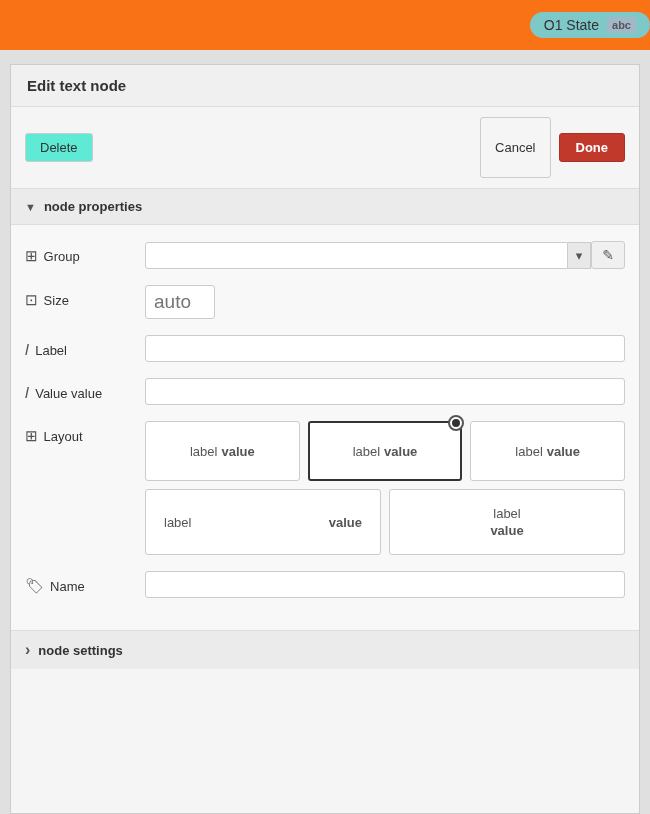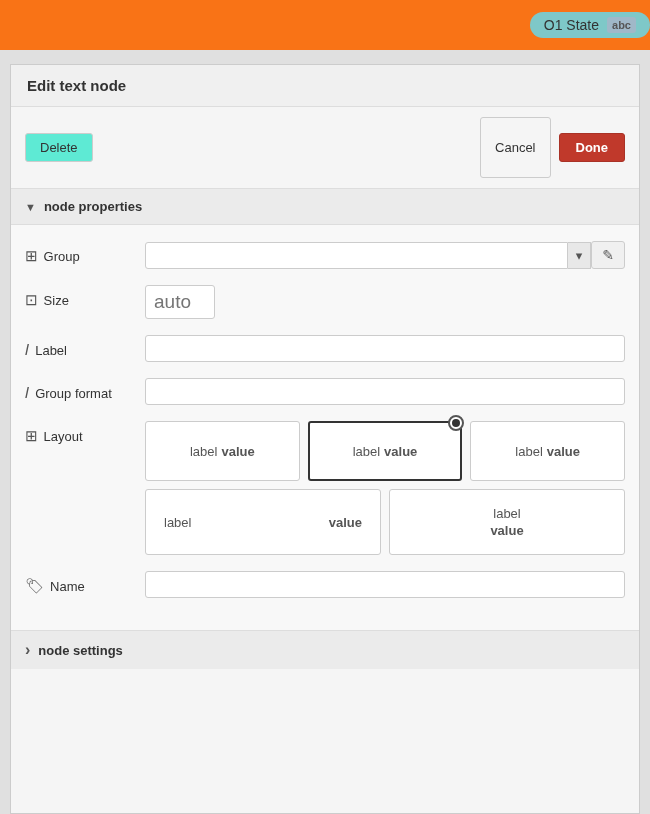--- a/index.html
+++ b/index.html
@@ -358,21 +358,21 @@
         <span>Label</span>
       </div>
       <div class="form-input">
         <input class="input-field" type="text" style="">
       </div>
     </div>
 
     <div class="form-row">
       <div class="form-label">
         <span class="icon">𝐼</span>
-        <span>Group format</span>
+        <span>Value value</span>
       </div>
       <div class="form-input">
         <input class="input-field" type="text" style="">
       </div>
     </div>
 
     <div class="form-row" style="align-items:flex-start;">
       <div class="form-label">
         <span class="icon">⊞</span>
         <span>Layout</span>

